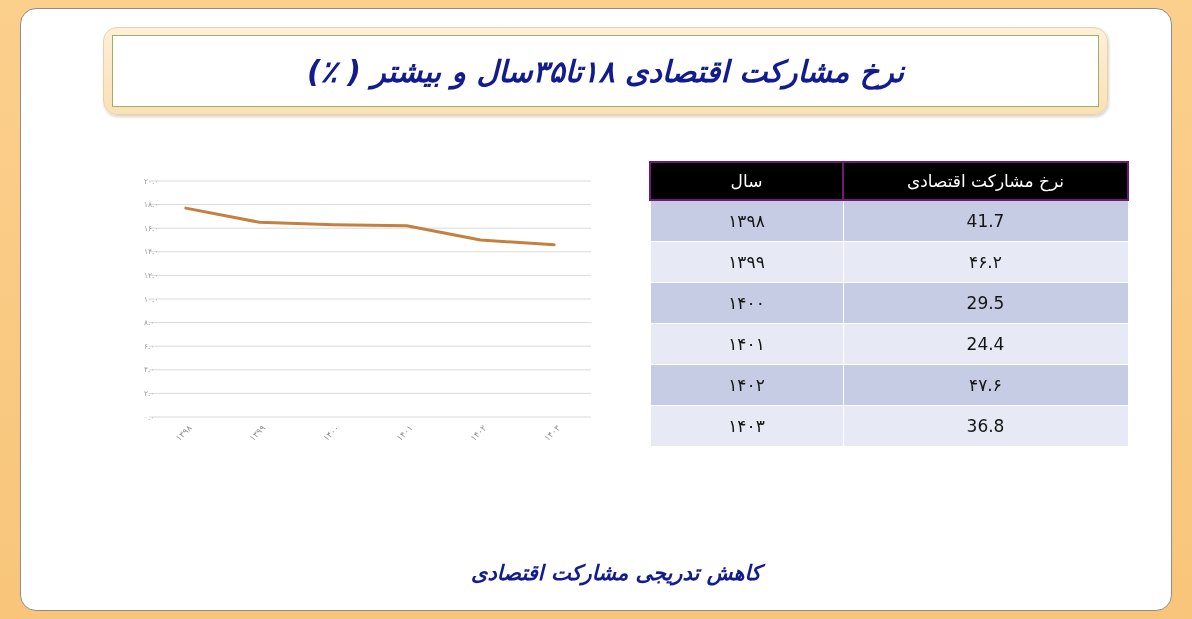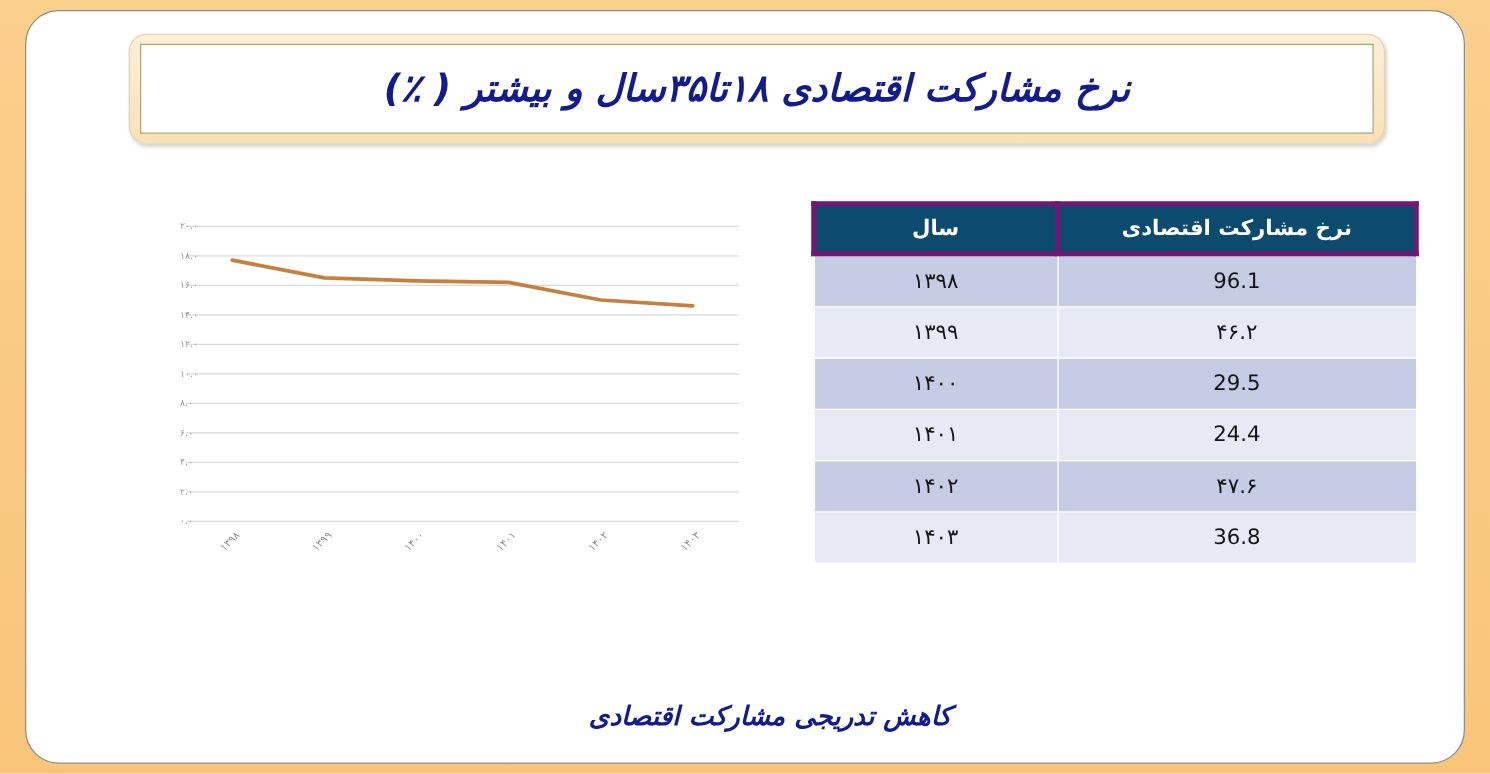--- a/index.html
+++ b/index.html
@@ -23,21 +23,21 @@
     overflow: hidden;
   }
   .slide-inner {
     position: absolute;
     left: 20px;
     top: 8px;
     right: 20px;
     bottom: 8px;
     background: #ffffff;
     border: 1px solid #8d8d8d;
-    border-radius: 27px;
+    border-radius: 16px;
     box-sizing: border-box;
   }
 
   
   .title-outer {
     position: absolute;
     left: 82px;
     top: 18px;
     width: 1005px;
     height: 88px;
@@ -95,27 +95,27 @@
   .data-table {
     position: absolute;
     left: 628px;
     top: 152px;
     width: 474px;
     border-collapse: collapse;
     direction: rtl;
     table-layout: fixed;
   }
   .data-table th {
-    background: #0c4a6e;
+    background: #000000;
     color: #ffffff;
     font-size: 17px;
-    font-weight: bold;
+    font-weight: normal;
     height: 36px;
     text-align: center;
-    border: 4px solid #701a75;
+    border: 2px solid #701a75;
     padding: 0;
   }
   .data-table td {
     font-size: 17px;
     color: #151515;
     height: 40px;
     text-align: center;
     border: 1px solid #ffffff;
     padding: 0;
   }
@@ -196,21 +196,21 @@
 
     <table class="data-table">
       <thead>
         <tr>
           <th class="col-rate">نرخ مشارکت اقتصادی</th>
           <th class="col-year">سال</th>
         </tr>
       </thead>
       <tbody id="table-body">
           <tr>
-            <td class="col-rate">96.1</td>
+            <td class="col-rate">41.7</td>
             <td class="col-year">۱۳۹۸</td>
           </tr>
           <tr>
             <td class="col-rate">۴۶.۲</td>
             <td class="col-year">۱۳۹۹</td>
           </tr>
           <tr>
             <td class="col-rate">29.5</td>
             <td class="col-year">۱۴۰۰</td>
           </tr>

